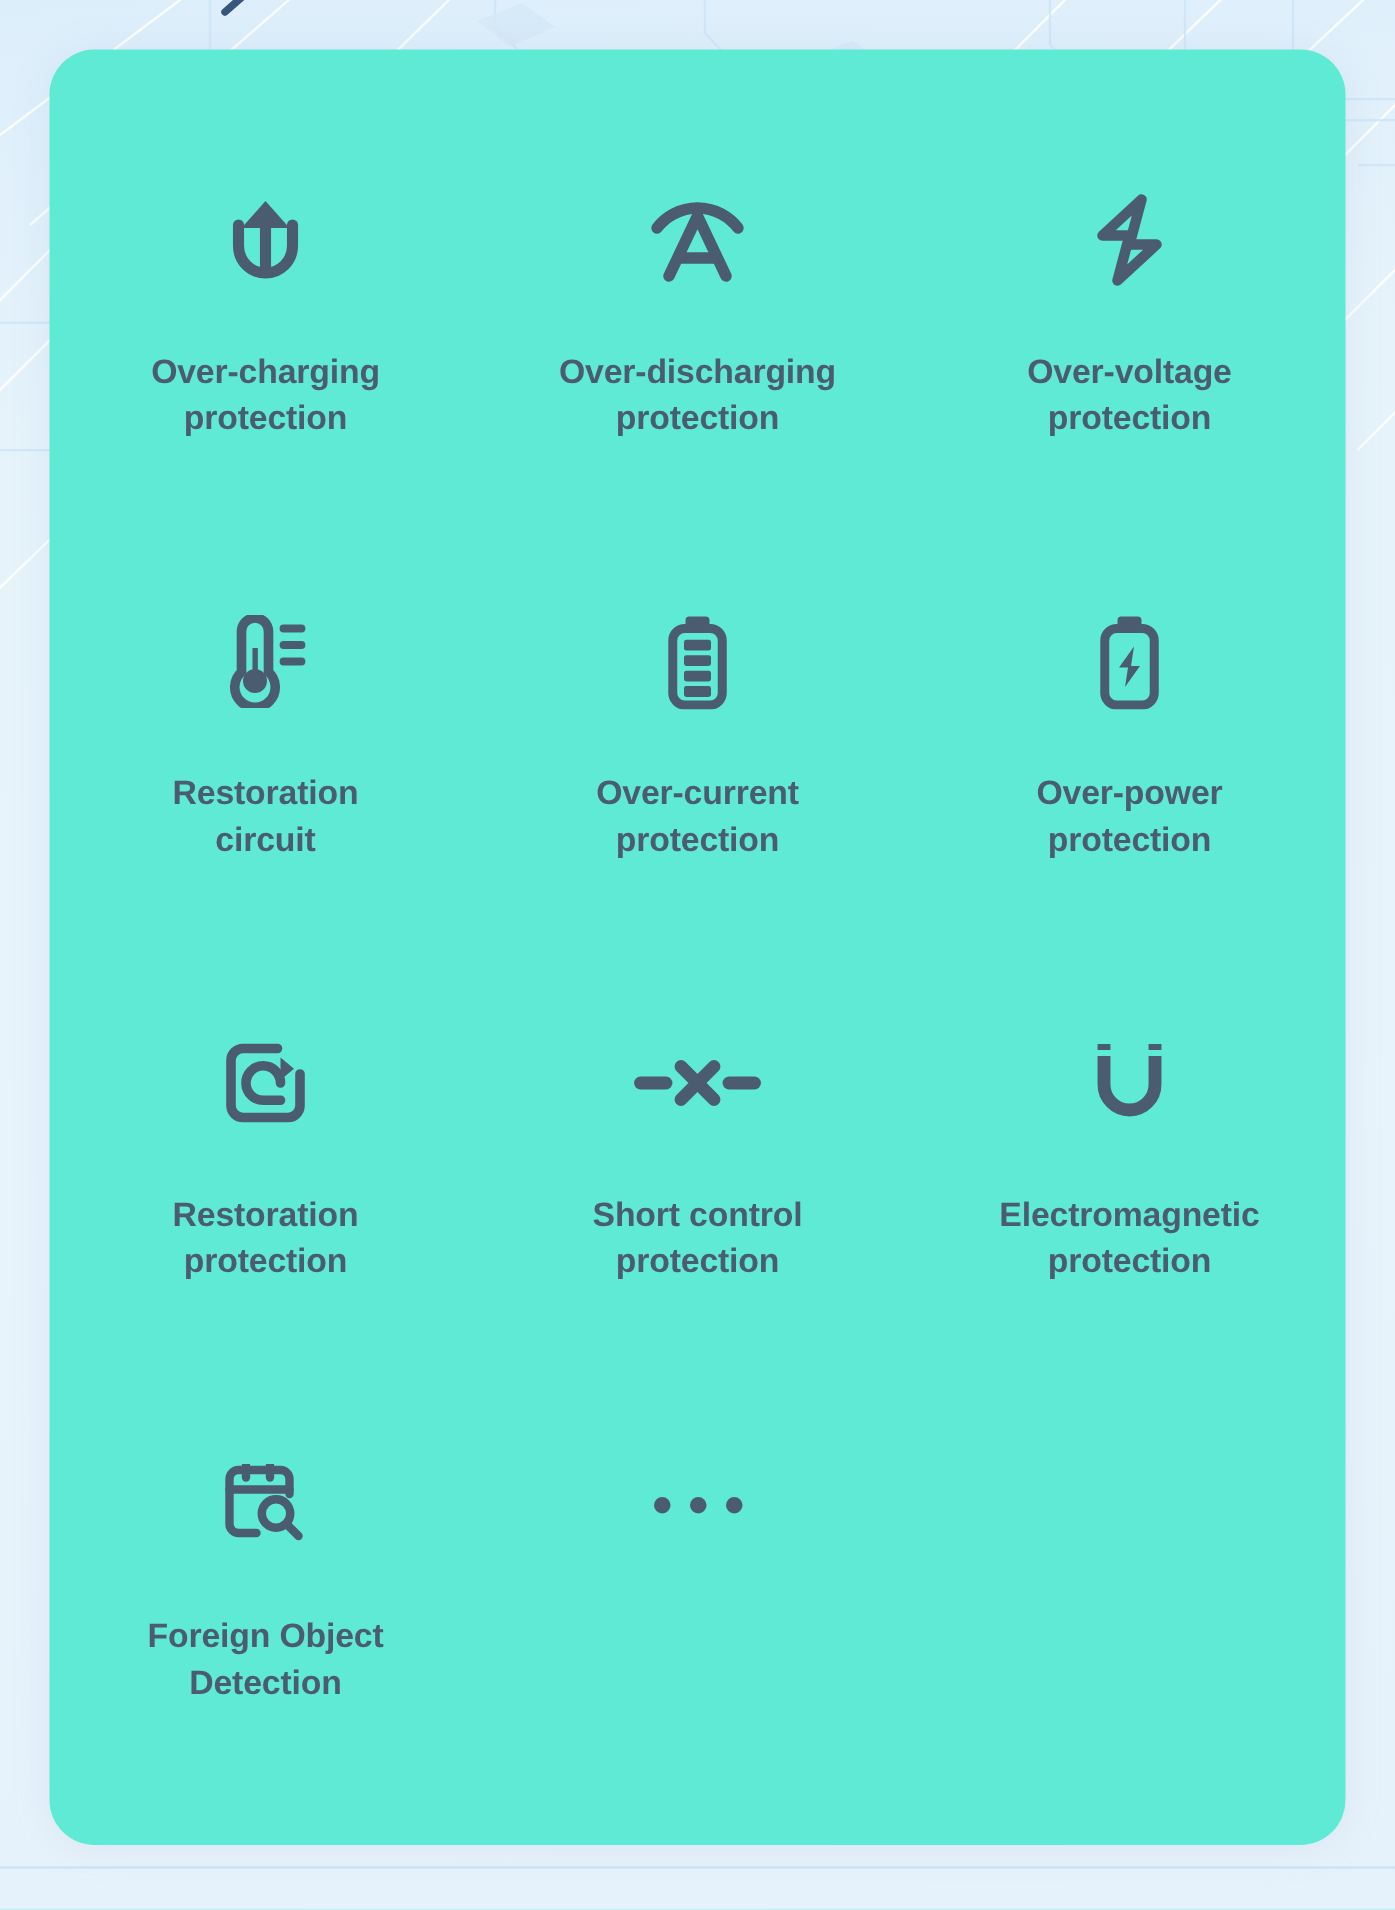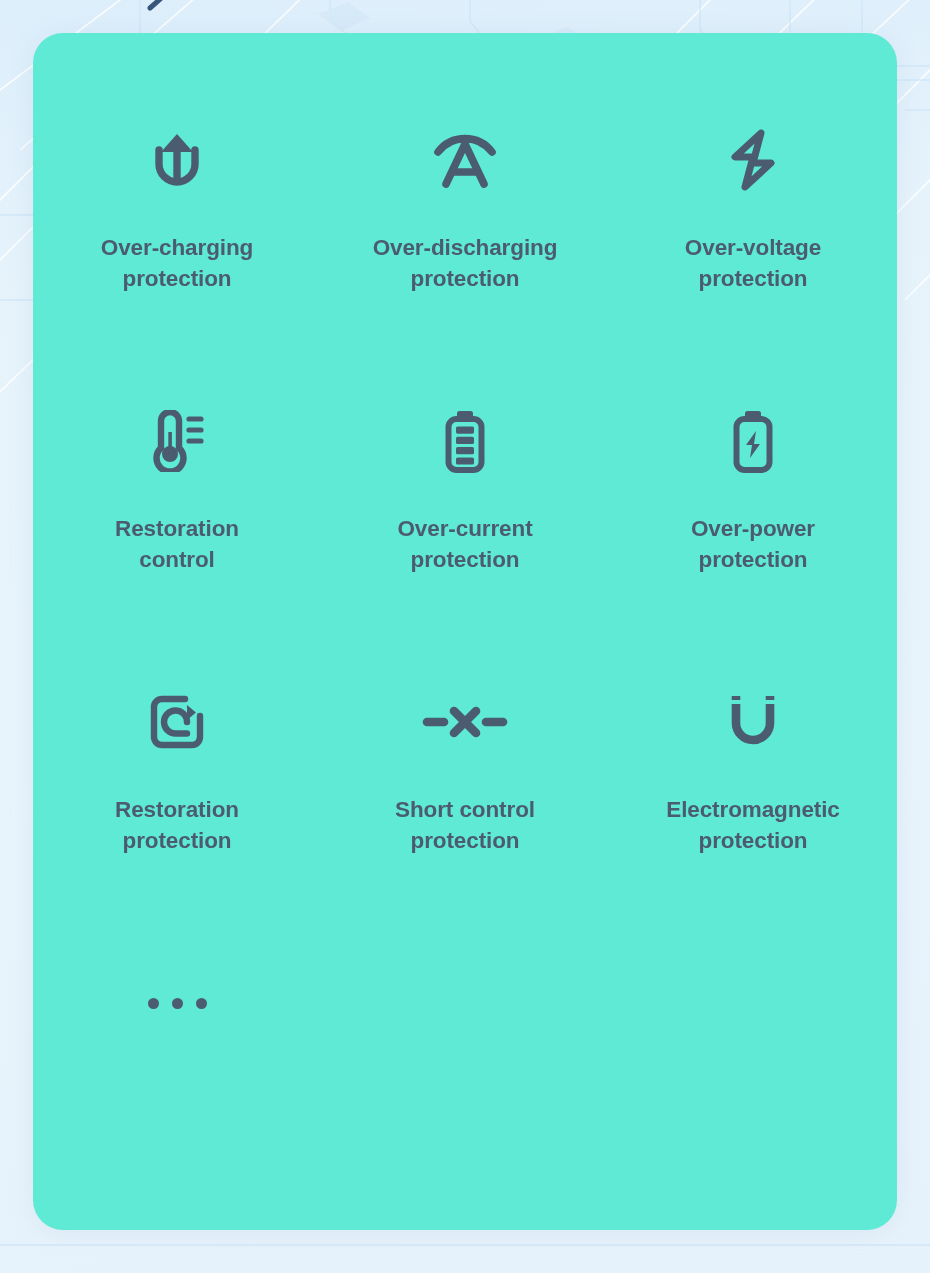--- a/index.html
+++ b/index.html
@@ -184,21 +184,21 @@
           <rect x="20.3" y="22" width="3.6" height="22" fill="#4c5c70"></rect>
           <g stroke="#4c5c70" stroke-width="5.2" stroke-linecap="round">
             <path d="M41 9 L53 9"></path>
             <path d="M41 20 L53 20"></path>
             <path d="M41 31 L53 31"></path>
           </g>
         </svg>
       </div>
       <div class="cell-label">
         <span>Restoration</span><br>
-        <span>control</span>
+        <span>circuit</span>
       </div>
     </div>
 
     <div class="cell">
       <div class="icon-slot">
         <svg width="44" height="64" viewBox="0 0 44 64">
           <rect x="14" y="2" width="16" height="8" rx="2.5" fill="#4c5c70"></rect>
           <rect x="5.5" y="10" width="33" height="51" rx="8" fill="none" stroke="#4c5c70" stroke-width="6"></rect>
           <g fill="#4c5c70">
             <rect x="13" y="17.5" width="18" height="7.2" rx="1.6"></rect>
@@ -272,20 +272,38 @@
             <path d="M42 2 L42 6"></path>
           </g>
         </svg>
       </div>
       <div class="cell-label">
         <span>Electromagnetic</span><br>
         <span>protection</span>
       </div>
     </div>
 
+    <div class="cell">
+      <div class="icon-slot">
+        <svg width="56" height="54" viewBox="0 0 56 54">
+          <g fill="none" stroke="#4c5c70" stroke-width="5.6" stroke-linecap="round" stroke-linejoin="round">
+            <path d="M44 20 L44 10 A6 6 0 0 0 38 4 L10 4 A6 6 0 0 0 4 10 L4 40 A6 6 0 0 0 10 46 L22 46"></path>
+            <path d="M4 17 L44 17"></path>
+            <path d="M15 1 L15 9"></path>
+            <path d="M31 1 L31 9"></path>
+            <circle cx="35" cy="33" r="9.5"></circle>
+            <path d="M42 40 L50 48"></path>
+          </g>
+        </svg>
+      </div>
+      <div class="cell-label">
+        <span>Foreign Object</span><br>
+        <span>Detection</span>
+      </div>
+    </div>
 
     <div class="cell ellipsis">
       <div class="icon-slot">
         <div class="dots">
           <i></i>
           <i></i>
           <i></i>
         </div>
       </div>
       <div class="cell-label"></div>

